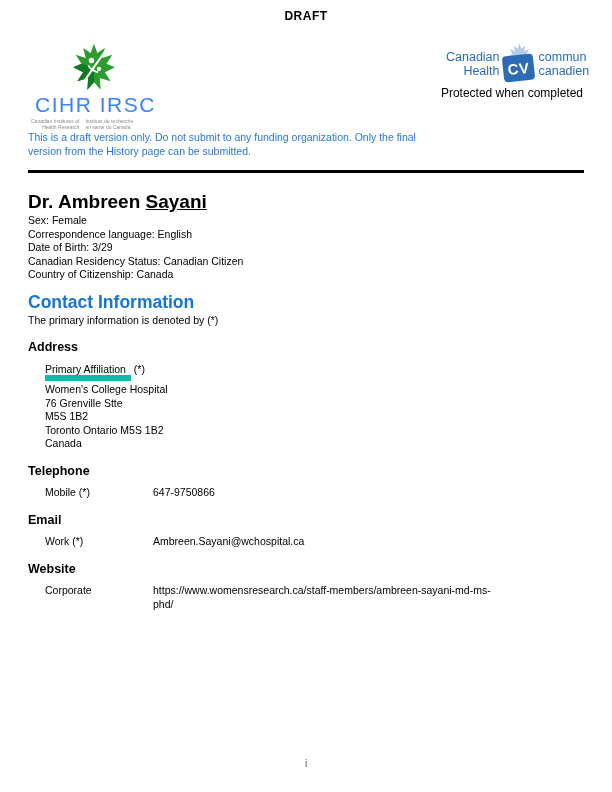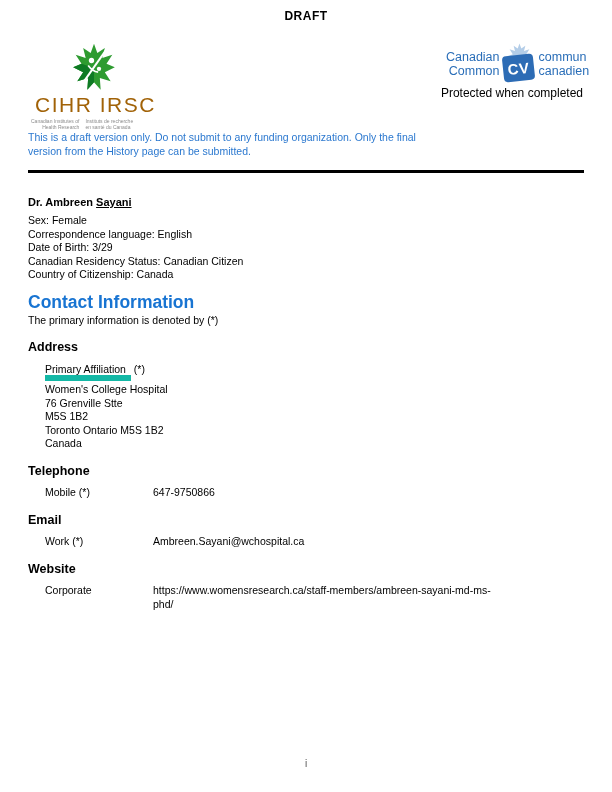--- a/index.html
+++ b/index.html
@@ -6,21 +6,21 @@
   .page{position:relative;width:612px;height:792px;background:#fff;overflow:hidden;
         font-family:"Liberation Sans",sans-serif;color:#000;}
 
   
   .draft-top{position:absolute;top:9px;left:0;width:100%;text-align:center;
              font-size:12px;font-weight:bold;letter-spacing:.5px;}
 
   
   .cihr{position:absolute;left:28px;top:42px;width:175px;height:92px;}
   .cihr-leaf{position:absolute;left:41px;top:0;}
-  .cihr-word{position:absolute;left:7px;top:51px;font-size:21px;color:#a16207;
+  .cihr-word{position:absolute;left:7px;top:51px;font-size:21px;color:#3b82f6;
              letter-spacing:1.5px;white-space:nowrap;font-weight:400;text-align:right;}
   .cihr-fine{position:absolute;left:3px;top:76px;display:flex;gap:6px;
              font-size:5px;line-height:6px;color:#8c8c8c;}
   .cihr-fine .en{text-align:right;}
   .cihr-fine .fr{text-align:left;}
 
   
   .ccv{position:absolute;left:446px;top:51px;display:flex;align-items:flex-start;}
   .ccv-col{font-size:12.5px;line-height:13.5px;color:#2a6eb8;}
   .ccv-col.left{text-align:right;}
@@ -32,21 +32,21 @@
   .protected{position:absolute;right:29px;top:86px;font-size:12px;color:#000;padding-left:20px;}
 
   
   .notice{position:absolute;left:28px;top:131px;width:402px;font-size:10.5px;
           line-height:13.5px;color:#2b78cf;}
 
   .rule{position:absolute;left:28px;top:170px;width:556px;height:3px;background:#000;}
 
   
   .content{position:absolute;left:28px;top:194px;width:556px;font-size:10.5px;line-height:13.5px;}
-  .name{font-size:11px;font-weight:bold;margin:0 0 4px;line-height:16px;}
+  .name{font-size:19px;font-weight:bold;margin:0 0 4px;line-height:16px;}
   .name .underline{text-decoration:underline;}
   .detail-line{display:block;}
   .contact-title{color:#1874d2;font-size:17.5px;font-weight:bold;margin:10px 0 2px;line-height:20px;}
   .section-h{font-size:12.5px;font-weight:bold;margin:14px 0 8px;line-height:13.5px;}
   .affil{margin-left:17px;}
   .affil .u{border-bottom:6px solid #14b8a6;padding-right:5px;}
   .addr{margin-left:17px;margin-top:7px;}
   .addr span{display:block;}
   .row{display:flex;margin-left:17px;}
   .row .label{width:108px;flex-shrink:0;}
@@ -80,21 +80,21 @@
       <div class="fr">
         <span>Instituts de recherche</span><br>
         <span>en santé du Canada</span>
       </div>
     </div>
   </div>
 
   <div class="ccv">
     <div class="ccv-col left">
       <span>Canadian</span><br>
-      <span>Common</span>
+      <span>Health</span>
     </div>
     <div class="cvbox-wrap">
       <svg class="cv-leaf" width="27" height="27" viewBox="0 0 60 60">
         <path fill="#b3cde8" d="M30 1 L34 12 L43 6 L40 18 L52 14 L45 25 L55 29 L43 35 L50 46 L37 42 L38 56 L30 47 L22 56 L23 42 L10 46 L17 35 L5 29 L15 25 L8 14 L20 18 L17 6 L26 12 Z"></path>
       </svg>
       <div class="cvbox">CV</div>
     </div>
     <div class="ccv-col">
       <span>commun</span><br>
       <span>canadien</span>

